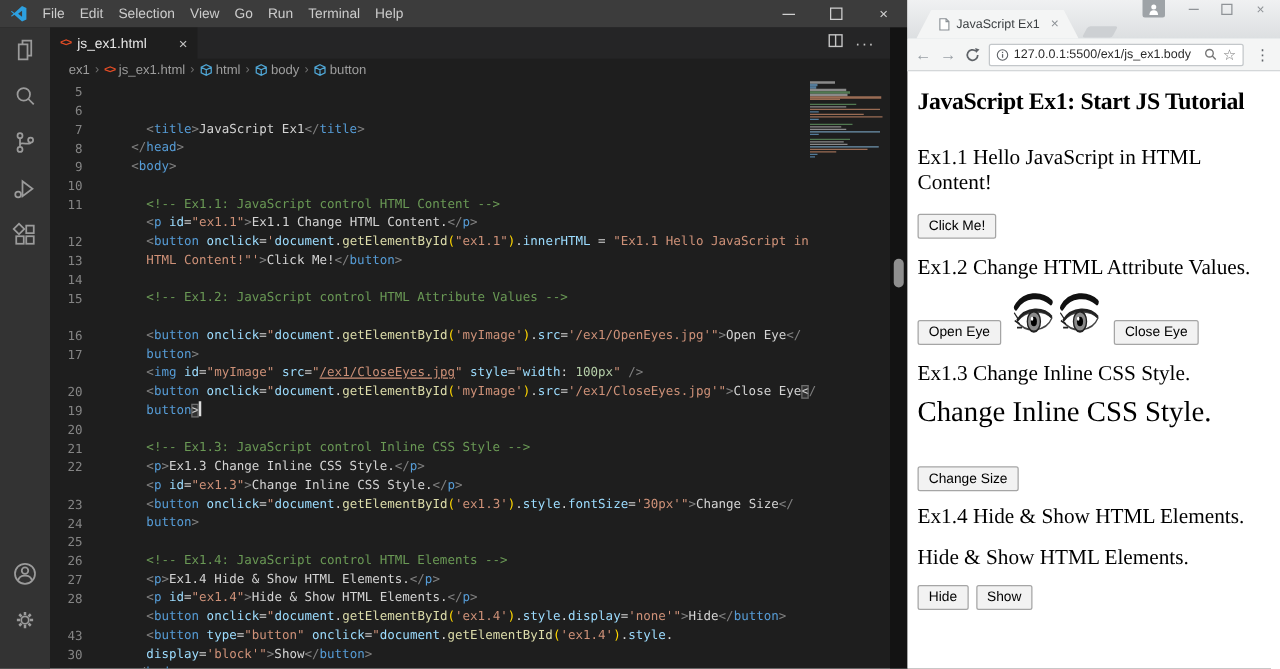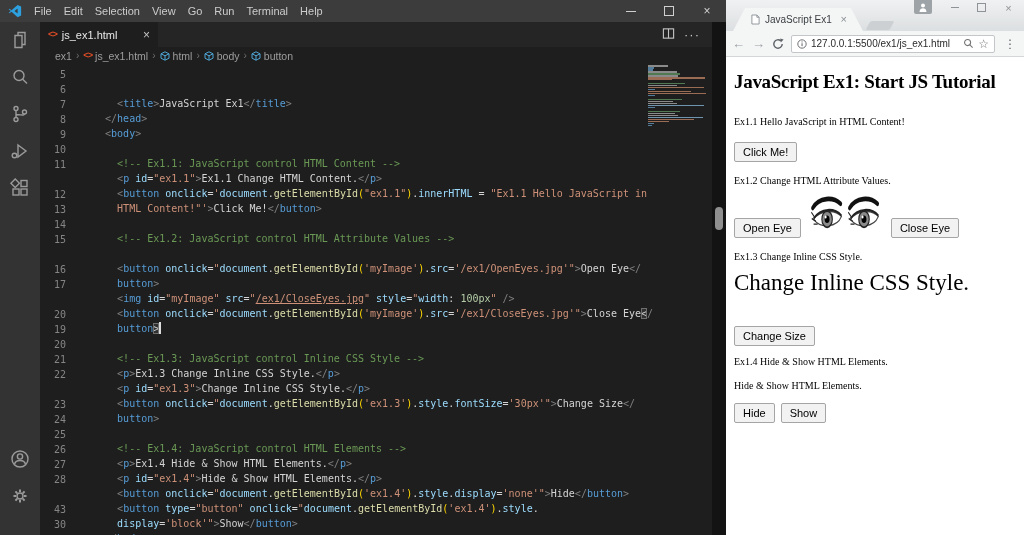--- a/index.html
+++ b/index.html
@@ -68,21 +68,21 @@
 
   .ch-toolbar{position:absolute;left:0;top:31px;width:100%;height:26px;background:#f4f5f5;border-bottom:1px solid #d4d7d9;display:flex;align-items:center;padding:0 6px;gap:7px;box-sizing:border-box;}
   .nav-ic{color:#9aa0a6;font-size:13px;line-height:1;}
   .ch-urlbar{flex:1;height:16px;background:#fff;border:1px solid #c3c7ca;border-radius:2px;display:flex;align-items:center;padding:0 5px;gap:4px;min-width:0;}
   .url-text{flex:1;font-size:10px;color:#2b2b2b;white-space:nowrap;overflow:hidden;letter-spacing:0;}
   .star-ic{color:#757575;font-size:12px;line-height:1;}
   .menu3{color:#5f6368;font-size:12px;letter-spacing:0;line-height:1;padding:0 2px;}
 
   .ch-page{position:absolute;left:0;top:58px;right:0;bottom:0;padding:0 8px;font-family:"Liberation Serif",serif;color:#000;overflow:hidden;}
   .pg-h2{font-size:19px;font-weight:bold;margin:13px 0 0;white-space:nowrap;letter-spacing:-0.3px;}
-  .pg-p{font-size:10px;margin:0;}
+  .pg-p{font-size:17px;margin:0;}
   .pg-p1{margin-top:23px;}
   .btnrow1{margin-top:15px;}
   .pg-p2{margin-top:13px;}
   .eyerow{margin-top:8px;display:flex;align-items:flex-end;gap:9px;}
   .eyerow svg{margin-bottom:2px;}
   .pg-p3{margin-top:13px;}
   .pg-big{font-size:23px;margin:8px 0 0;white-space:nowrap;}
   .btnrow2{margin-top:30px;}
   .pg-p4{margin-top:10px;}
   .pg-p4b{margin-top:13px;}
@@ -435,21 +435,21 @@
             <path d="M10.2 6 A4.2 4.2 0 1 1 8.8 2.9" fill="none" stroke="#5f6368" stroke-width="1.4"></path>
             <polygon points="8.2,0.4 11.6,1.6 8.8,4.4" fill="#5f6368"></polygon>
           </svg>
       </span>
       <div class="ch-urlbar">
         <svg width="10" height="10" viewBox="0 0 11 11">
             <circle cx="5.5" cy="5.5" r="4.6" fill="none" stroke="#5f6368" stroke-width="1"></circle>
             <rect x="5" y="4.7" width="1.1" height="3.2" fill="#5f6368"></rect>
             <rect x="5" y="2.7" width="1.1" height="1.1" fill="#5f6368"></rect>
           </svg>
-        <span class="url-text">127.0.0.1:5500/ex1/js_ex1.html</span>
+        <span class="url-text">127.0.0.1:5500/ex1/js_ex1.body</span>
         <svg width="11" height="11" viewBox="0 0 12 12">
             <circle cx="5" cy="5" r="3.3" fill="none" stroke="#757575" stroke-width="1.2"></circle>
             <path d="M7.5 7.5 L10.5 10.5" stroke="#757575" stroke-width="1.2"></path>
           </svg>
         <span class="star-ic">☆</span>
       </div>
       <span class="menu3">⋮</span>
     </div>
 
     <div class="ch-page">

